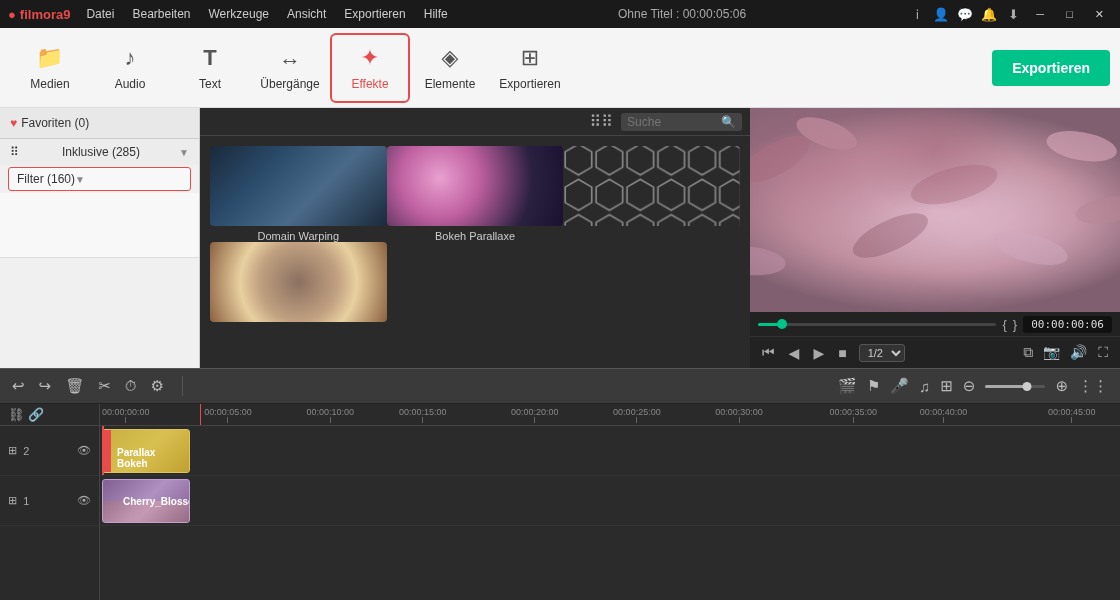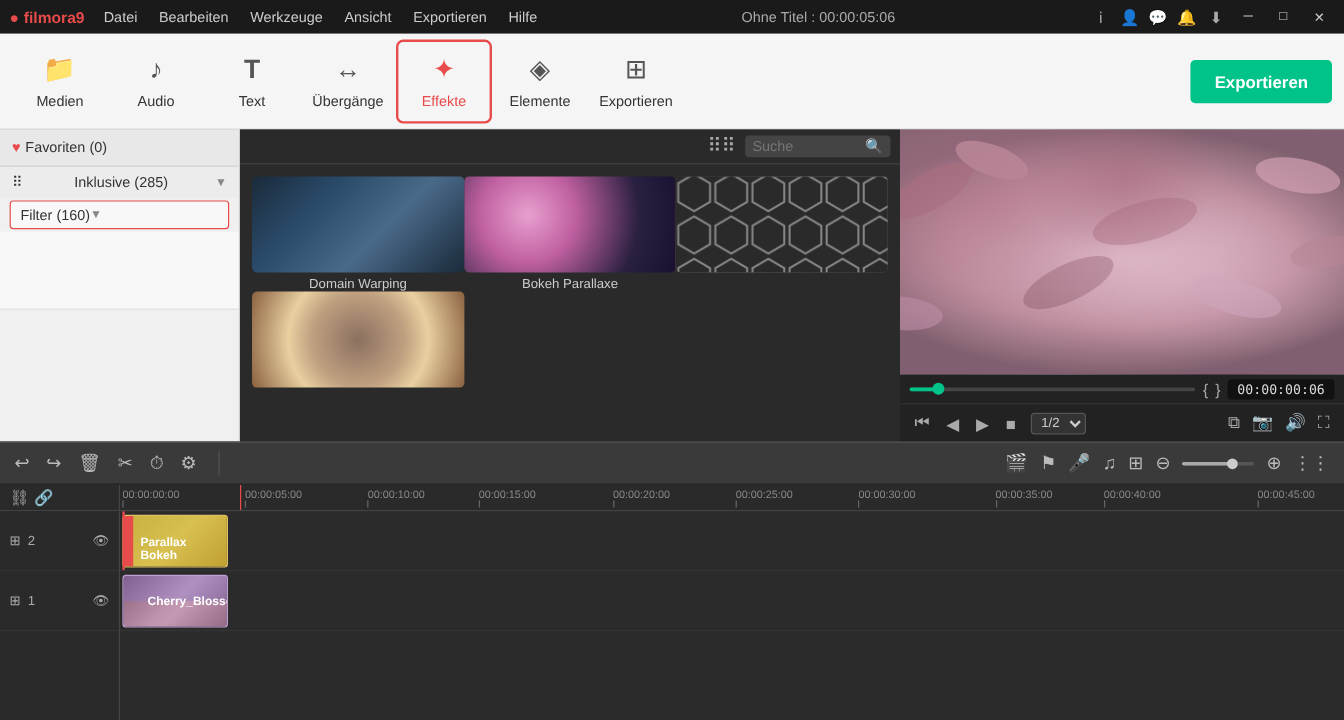--- a/index.html
+++ b/index.html
@@ -298,21 +298,21 @@
       border-bottom: 1px solid #444;
       display: flex;
       align-items: flex-end;
       padding: 0 0 2px 100px;
       overflow: hidden;
       position: relative;
     }
     .ruler-mark {
       display: flex;
       flex-direction: column;
-      align-items: flex-start;
+      align-items: center;
       position: absolute;
       bottom: 2px;
     }
     .ruler-label { font-size: 9px; color: #888; white-space: nowrap; }
     .ruler-tick { width: 1px; height: 6px; background: #666; }
     #playhead-line {
       position: absolute;
       left: 100px;
       top: 0;
       width: 1px;

